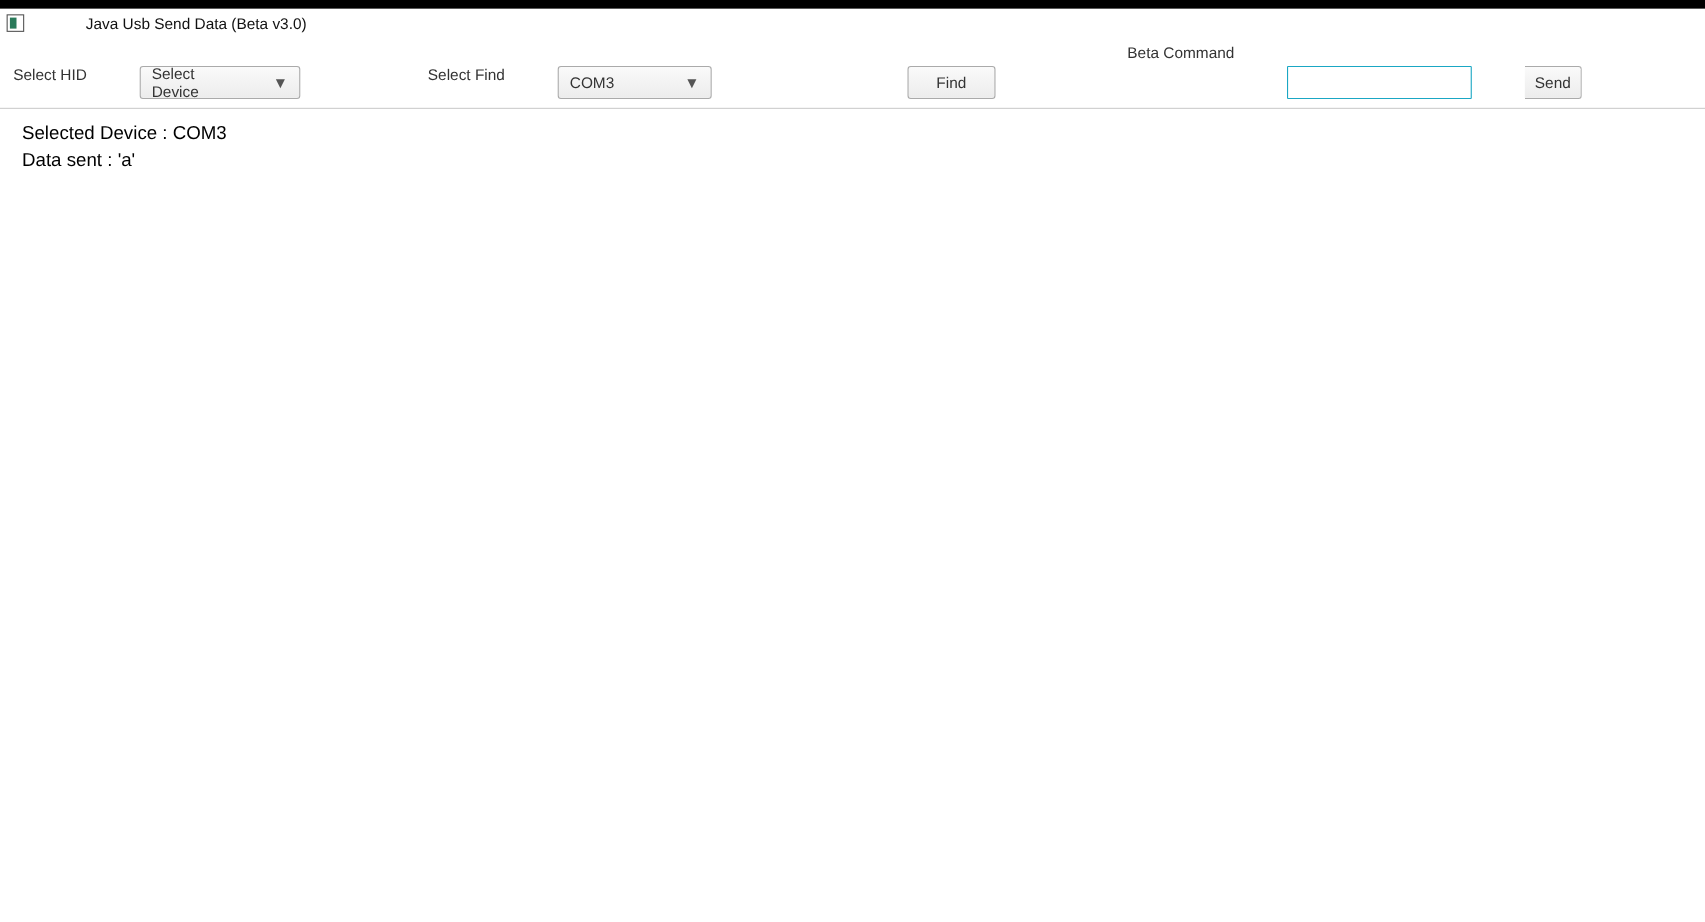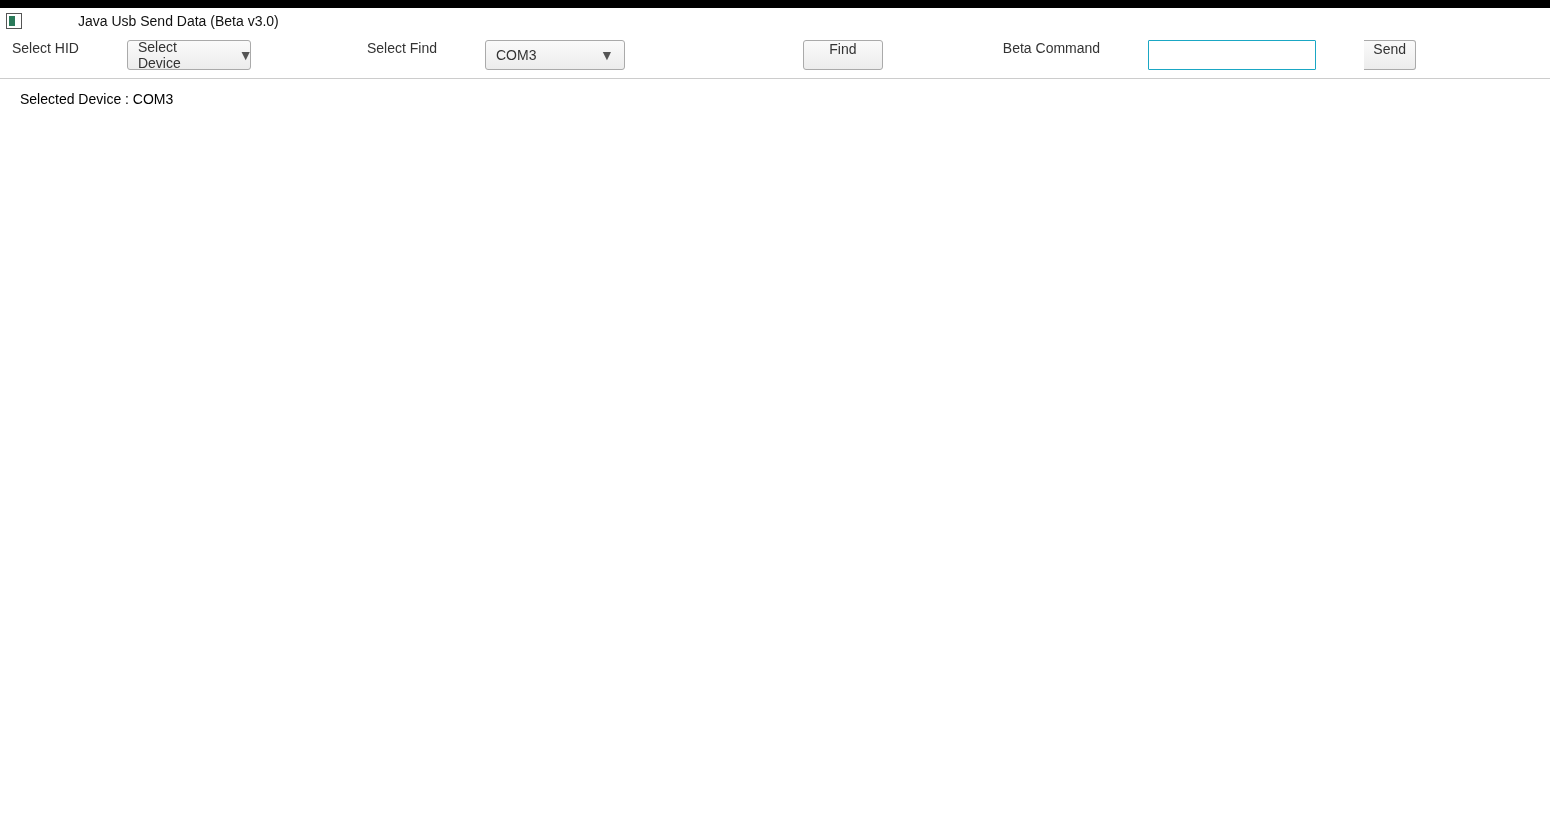--- a/index.html
+++ b/index.html
@@ -69,30 +69,31 @@
       justify-content: space-between;
       padding: 0 10px;
       font-size: 14px;
       color: #333;
       cursor: default;
     }
     .combo .arrow {
       margin-left: 10px;
       color: #555;
     }
-    .hid-combo { width: 124px; }
+    .hid-combo { width: 146px; }
     .port-combo { width: 140px; }
     .btn {
       height: 30px;
       border: 1px solid #aaa;
       border-radius: 3px;
       background: linear-gradient(#fafafa,#ececec);
       font-size: 14px;
       color: #333;
       display: inline-flex;
+      align-items: center;
       justify-content: center;
       cursor: default;
       padding: 0 14px;
     }
     .find-btn { width: 80px; }
     .send-btn { width: 52px; }
     .text-input {
       height: 30px;
       width: 168px;
       border: 1.5px solid #1aa7c4;
@@ -101,21 +102,21 @@
       font-size: 14px;
       outline: none;
       background: #fff;
     }
     .gap-hid-port { width: 18px; }
     .gap-port-find { width: 28px; }
     .gap-find-cmd { width: 22px; }
     .send-row { display:flex; align-items: flex-end; }
     .output {
       padding: 10px 20px;
-      font-size: 14px;
+      font-size: 17px;
       line-height: 1.45;
     }
   </style>
 </head>
 <body>
 
 <div class="black-top"></div>
 
 <div class="titlebar">
   <span class="titlebar-icon"></span>
@@ -150,23 +151,24 @@
       <span>Find</span>
     </div>
   </div>
 
   <div class="gap-find-cmd"></div>
 
   <div class="field-group">
     <div class="field-label">Beta Command</div>
     <div class="send-row">
       <input class="text-input" type="text" value="" style="">
-      <div class="btn send-btn" style="margin-left:0; border-left:none; border-top-left-radius:0; border-bottom-left-radius:0;">
+      <div class="btn send-btn" style="margin-left:0; border-left:none; border-top-left-radius:0; border-bottom-left-radius:0;margin-top:20px;">
         <span>Send</span>
       </div>
     </div>
   </div>
 
 </div>
 
 <div class="output">
   <div>Selected Device : COM3</div>
+  <div>Data sent : 'a'</div>
 </div>
 
 </body></html>

